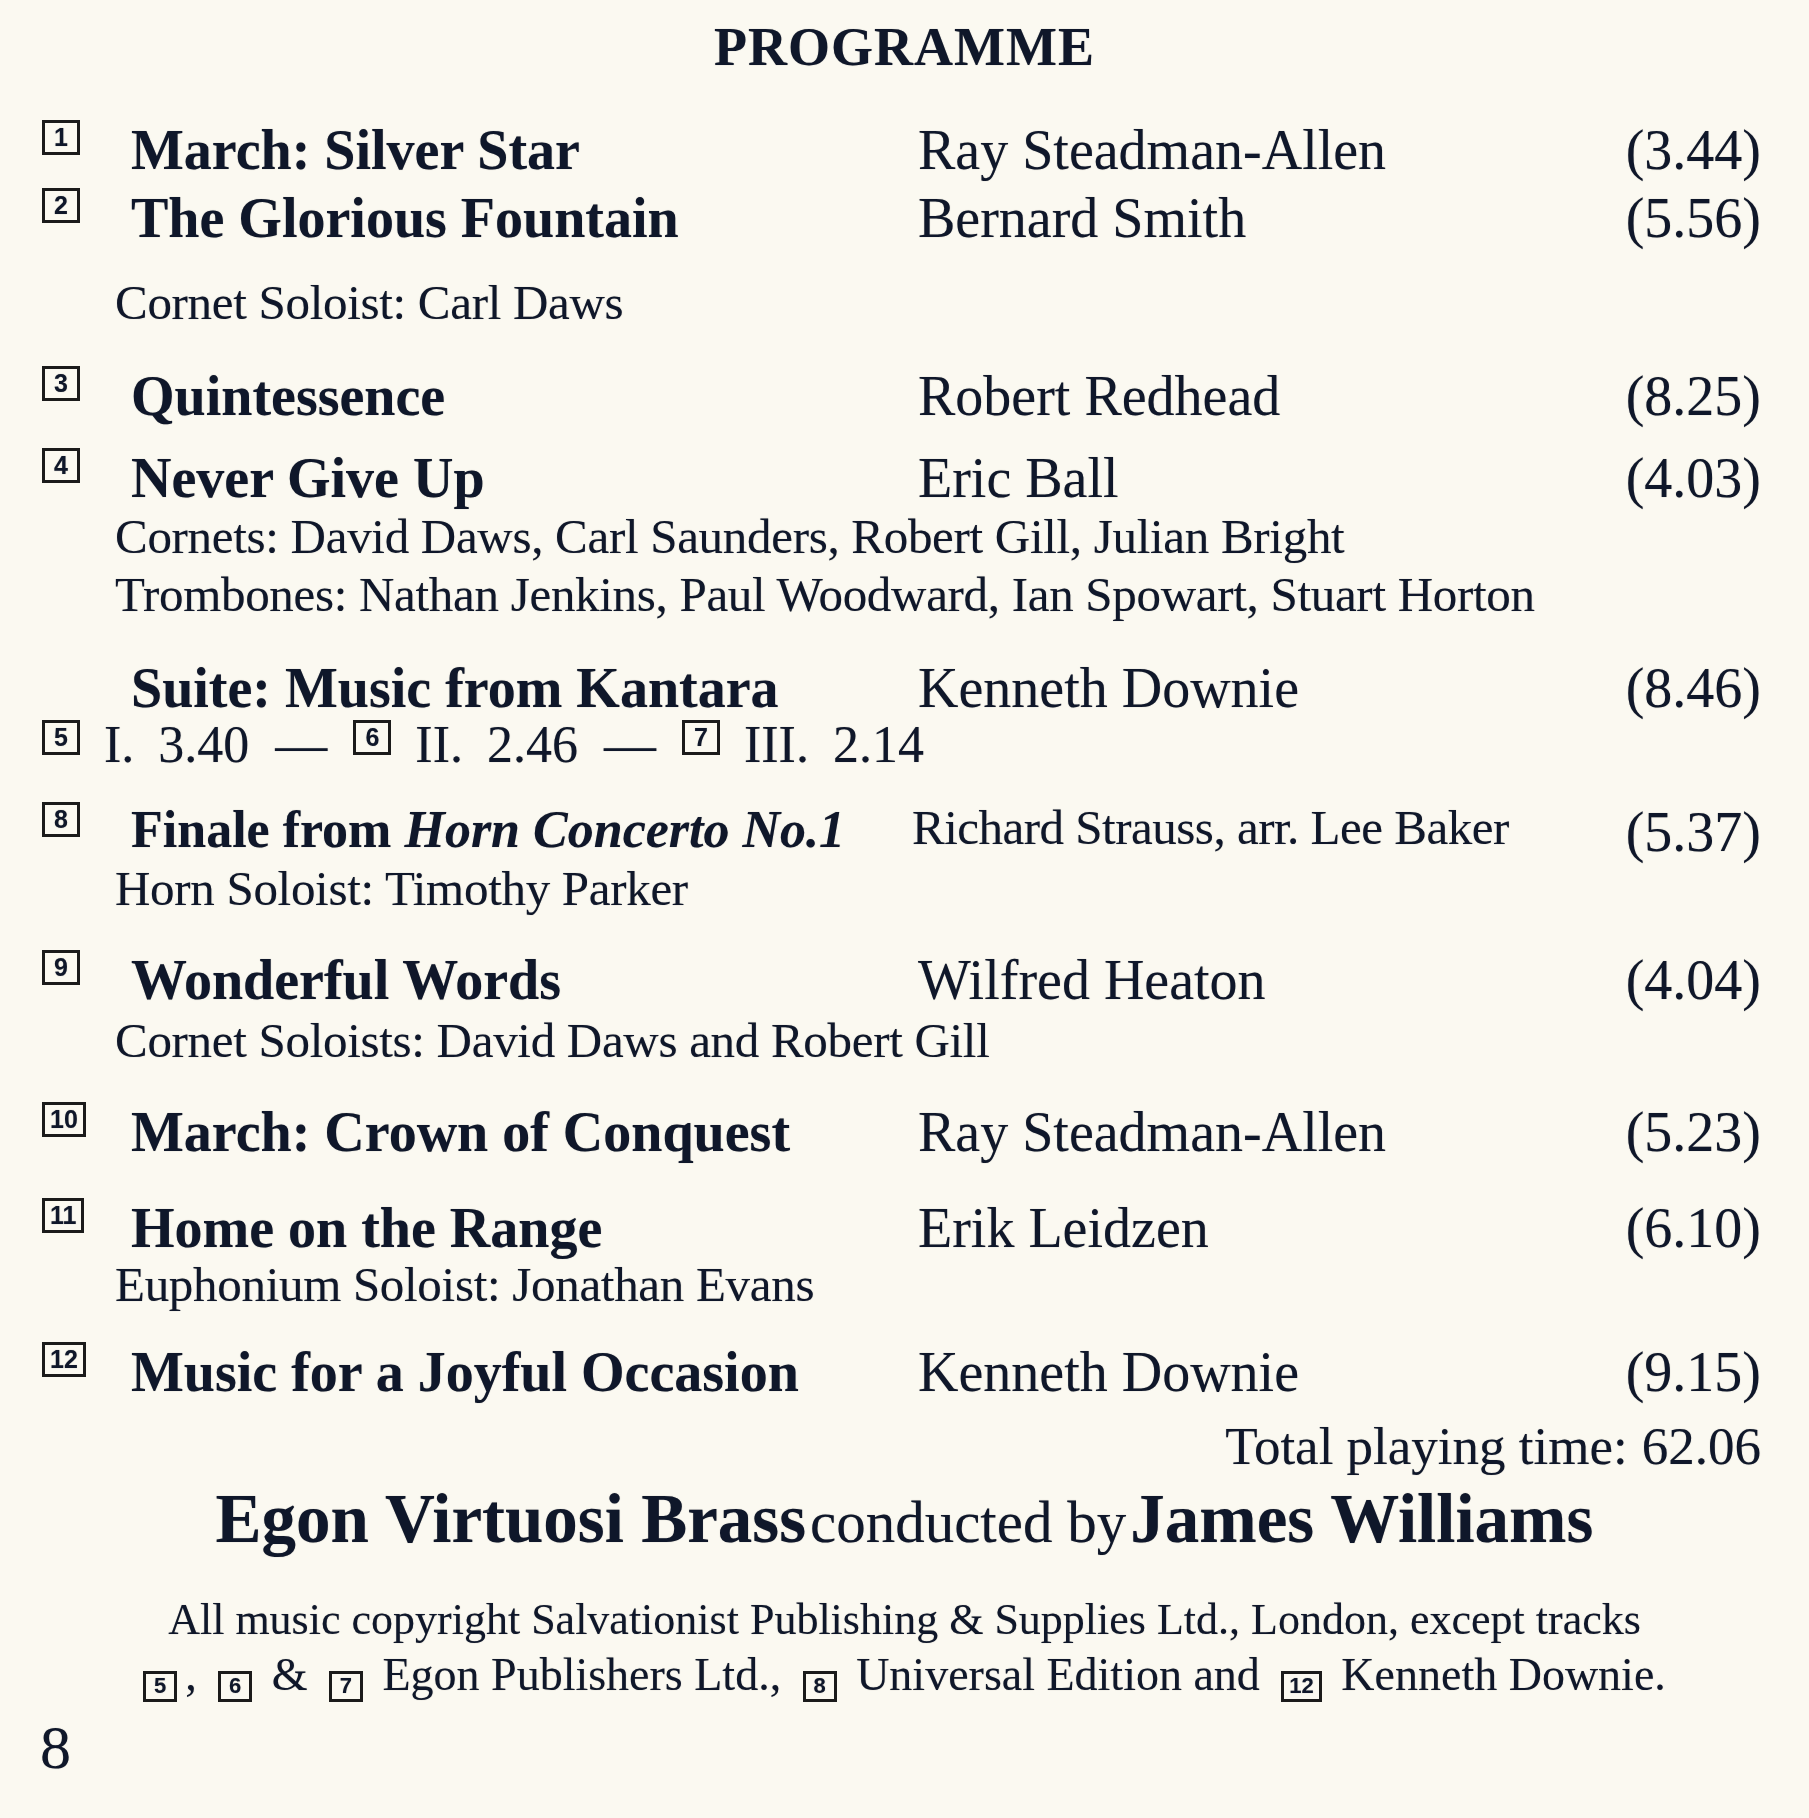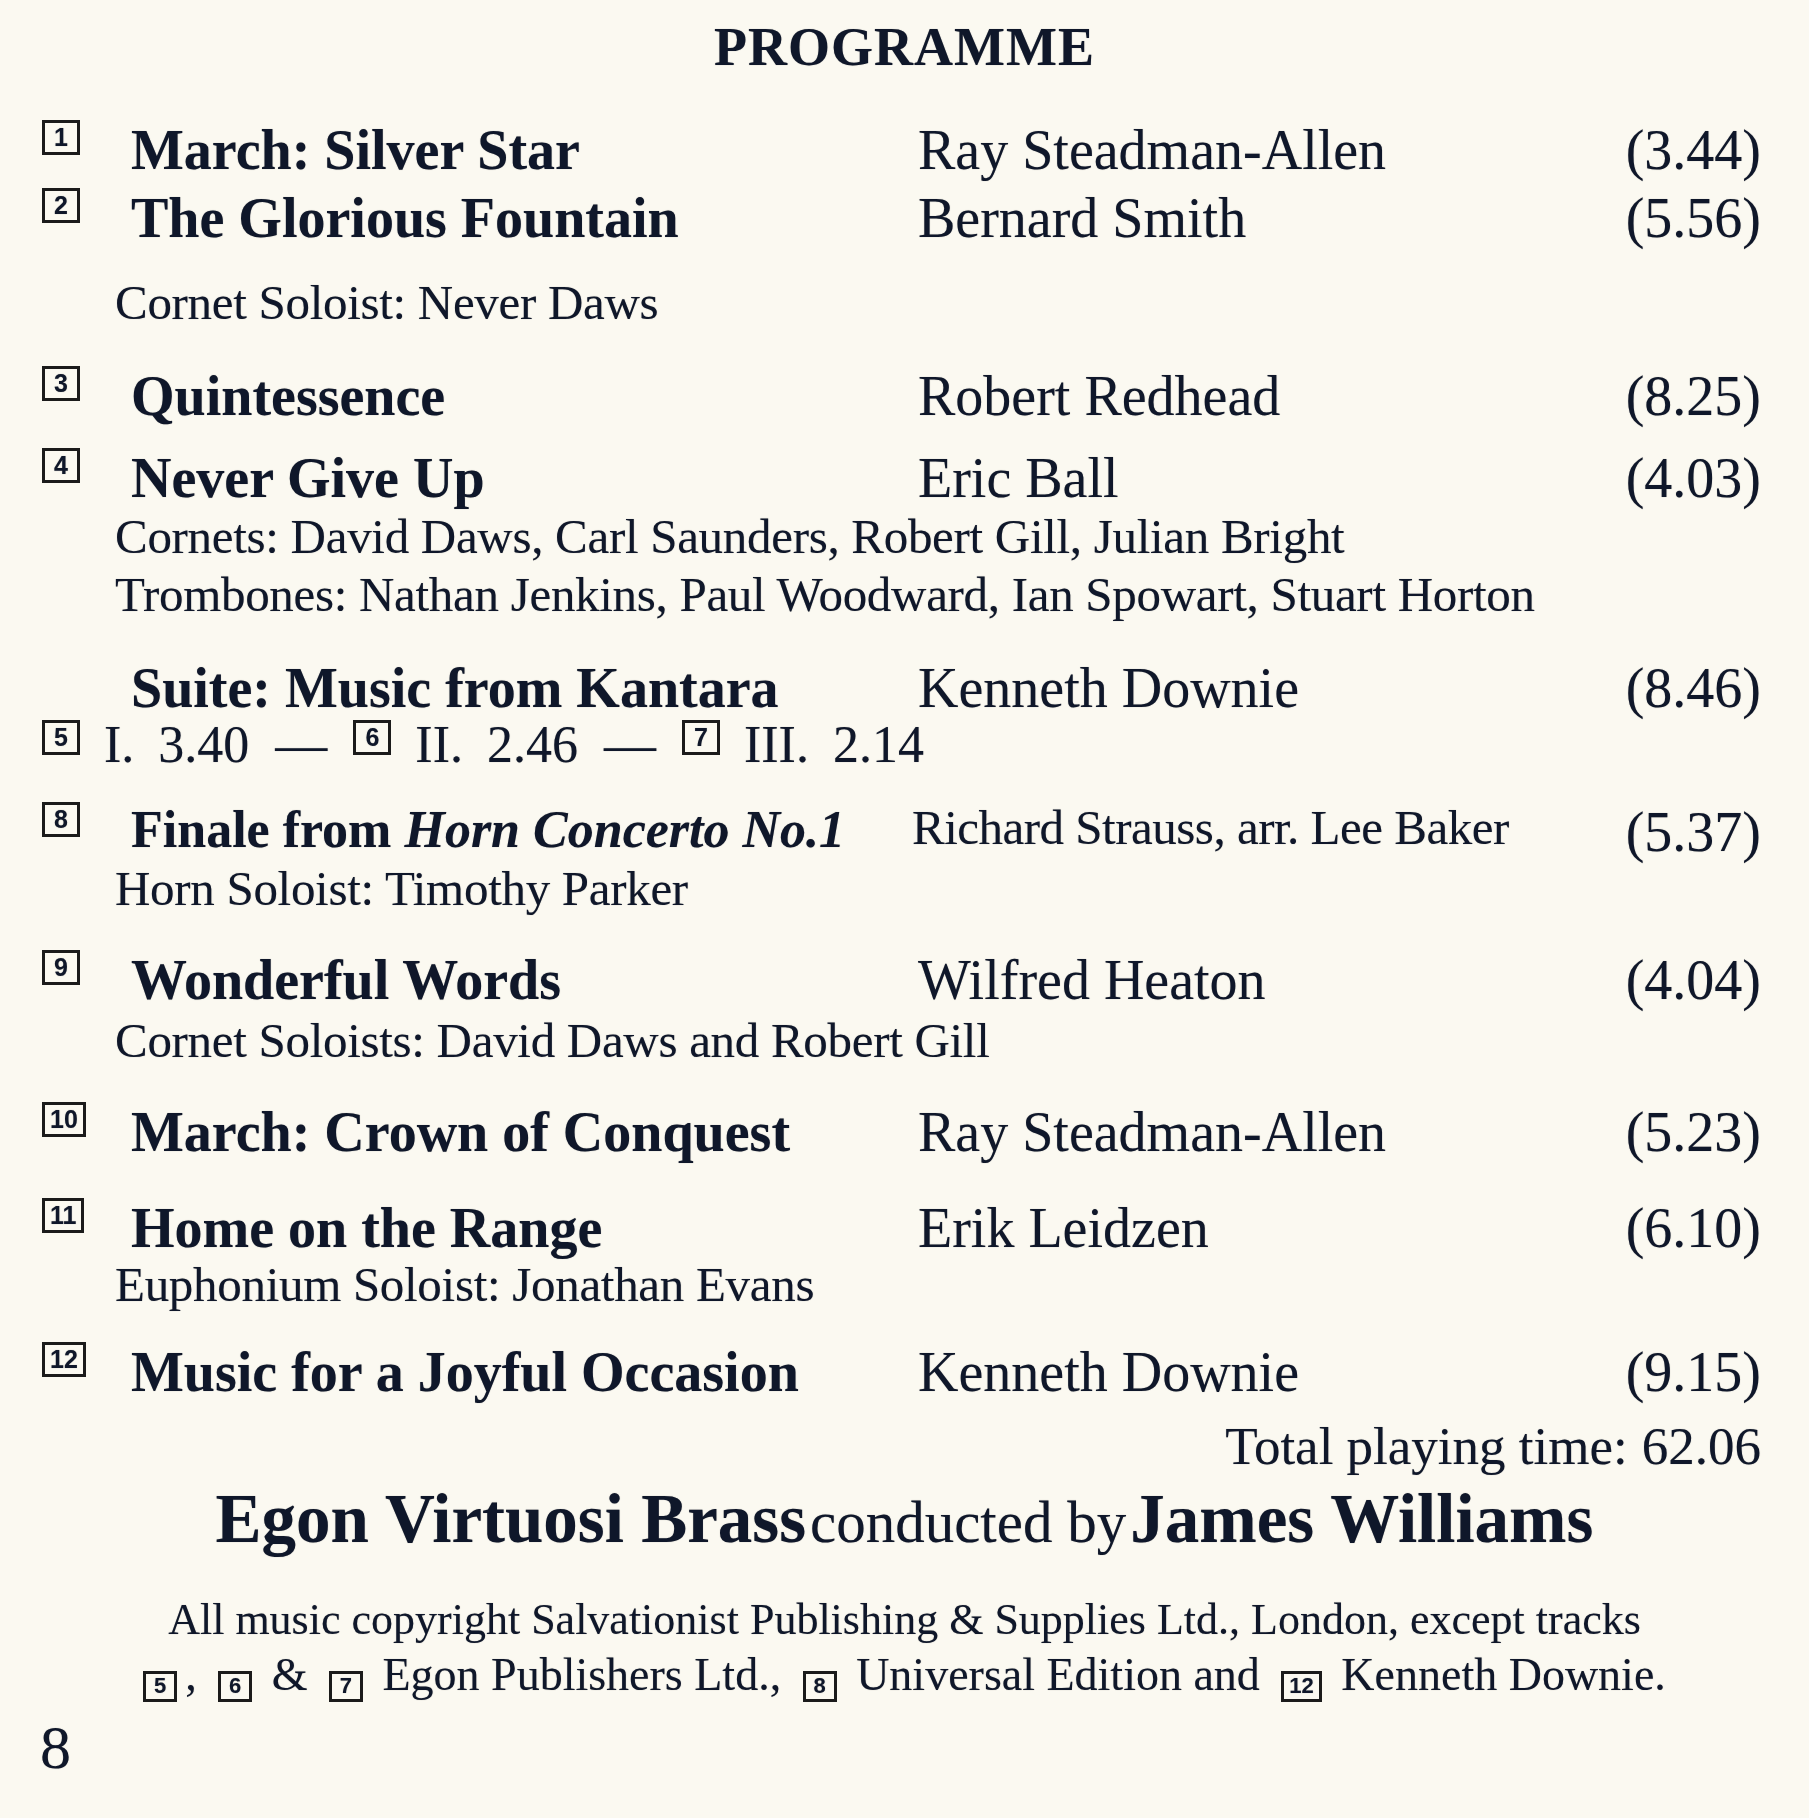--- a/index.html
+++ b/index.html
@@ -81,21 +81,21 @@
   </div>
 
   <div class="abs trackrow" id="r-t2">
     <span class="numbox">
         <span class="numtxt">2</span>
       </span>
     <span class="title">The Glorious Fountain</span>
     <span class="composer">Bernard Smith</span>
     <span class="duration">(5.56)</span>
   </div>
-  <div class="abs note" id="n-t2">Cornet Soloist: Never Daws</div>
+  <div class="abs note" id="n-t2">Cornet Soloist: Carl Daws</div>
 
   <div class="abs trackrow" id="r-t3">
     <span class="numbox">
         <span class="numtxt">3</span>
       </span>
     <span class="title">Quintessence</span>
     <span class="composer">Robert Redhead</span>
     <span class="duration">(8.25)</span>
   </div>
 

